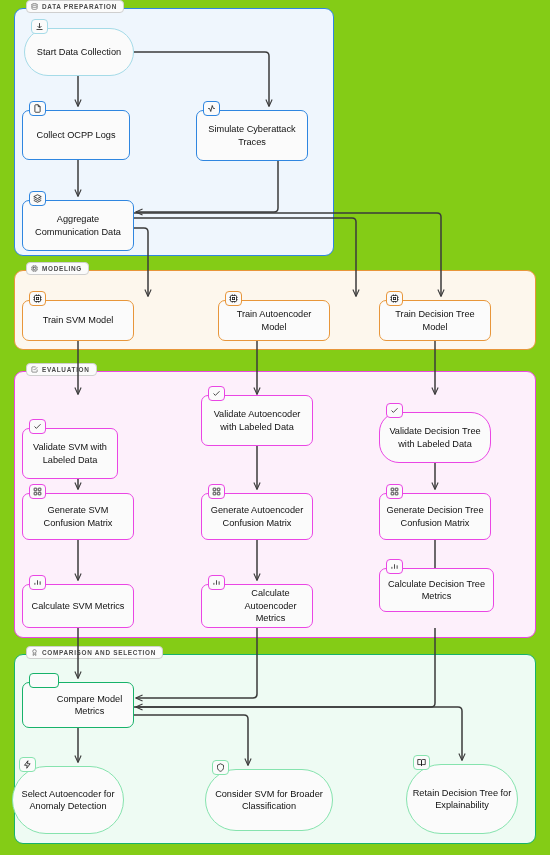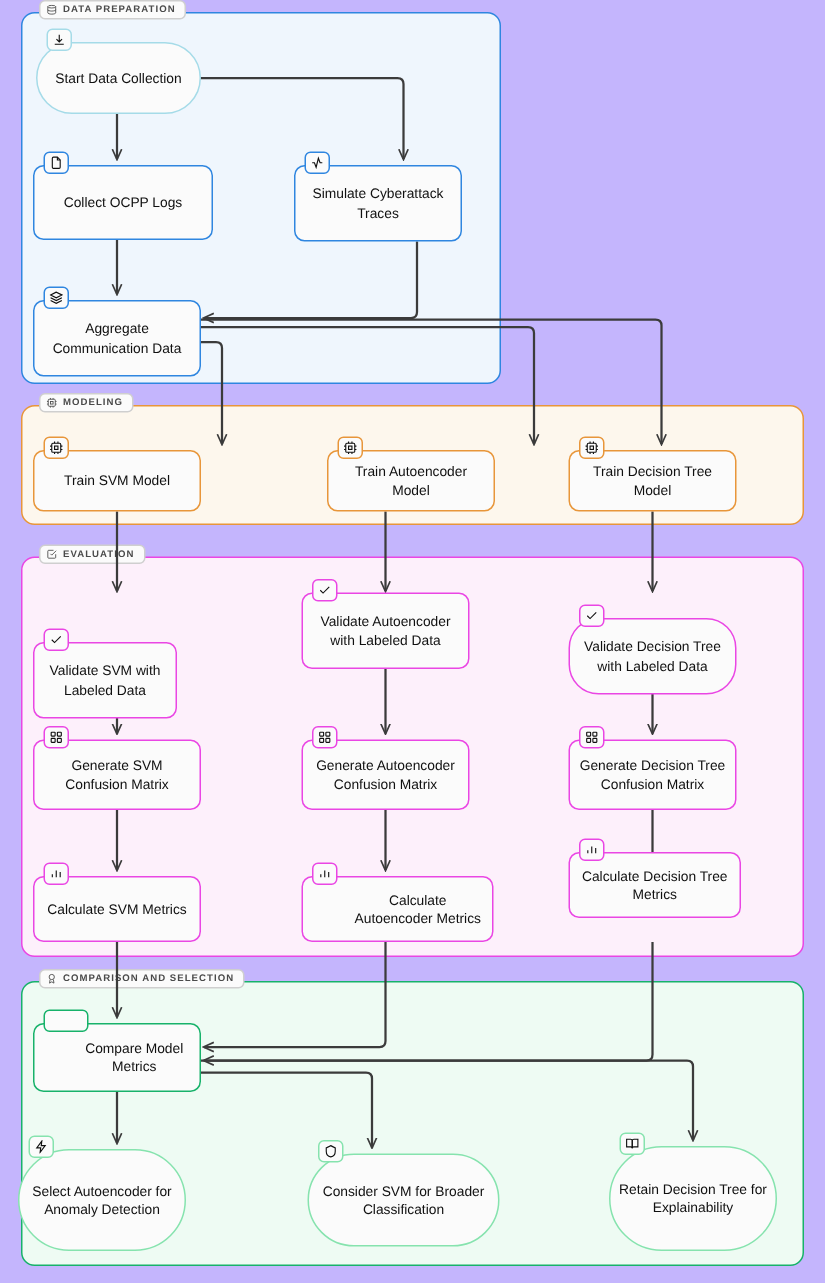--- a/index.html
+++ b/index.html
@@ -5,21 +5,21 @@
   * { box-sizing: border-box; }
   html, body {
     margin: 0; padding: 0;
     background: #ffffff;
     font-family: "Liberation Sans", sans-serif;
   }
   #canvas {
     position: relative;
     width: 550px;
     height: 855px;
-    background: #c4b5fd;
+    background: #84cc16;
     overflow: hidden;
   }
   svg.edges {
     position: absolute;
     left: 0; top: 0;
     width: 550px; height: 855px;
     pointer-events: none;
     z-index: 5;
   }
 
@@ -198,21 +198,21 @@
 
   <div class="node round n-cyan" style="left:24px; top:28px; width:110px; height:48px;">
     <div class="node-badge n-cyan">
       <svg width="9" height="9" viewBox="0 0 24 24" fill="none" stroke="#101010" stroke-width="2">
         <path d="M12 3v12M7 11l5 5 5-5M4 20h16"></path>
       </svg>
     </div>
     <span class="lbl">Start Data Collection</span>
   </div>
 
-  <div class="node n-blue" style="left:22px; top:110px; width:120px; height:50px;">
+  <div class="node n-blue" style="left:22px; top:110px; width:108px; height:50px;">
     <div class="node-badge n-blue">
       <svg width="9" height="9" viewBox="0 0 24 24" fill="none" stroke="#101010" stroke-width="2">
         <path d="M14 2H7a2 2 0 0 0-2 2v16a2 2 0 0 0 2 2h10a2 2 0 0 0 2-2V7z"></path>
           <path d="M14 2v5h5"></path>
       </svg>
     </div>
     <span class="lbl">Collect OCPP Logs</span>
   </div>
 
   <div class="node n-blue" style="left:196px; top:110px; width:112px; height:51px;">
@@ -333,21 +333,21 @@
 
   <div class="node n-pink" style="left:22px; top:584px; width:112px; height:44px;">
     <div class="node-badge n-pink">
       <svg width="9" height="9" viewBox="0 0 24 24" fill="none" stroke="#101010" stroke-width="2">
         <path d="M5 18v-5M12 18V6M19 18v-9"></path>
       </svg>
     </div>
     <span class="lbl">Calculate SVM Metrics</span>
   </div>
 
-  <div class="node n-pink" style="left:201px; top:584px; width:128px; height:44px;padding-left:32px;">
+  <div class="node n-pink" style="left:201px; top:584px; width:112px; height:44px;padding-left:32px;">
     <div class="node-badge n-pink">
       <svg width="9" height="9" viewBox="0 0 24 24" fill="none" stroke="#101010" stroke-width="2">
         <path d="M5 18v-5M12 18V6M19 18v-9"></path>
       </svg>
     </div>
     <span class="lbl">Calculate Autoencoder Metrics</span>
   </div>
 
   <div class="node n-pink" style="left:379px; top:568px; width:115px; height:44px;">
     <div class="node-badge n-pink">

